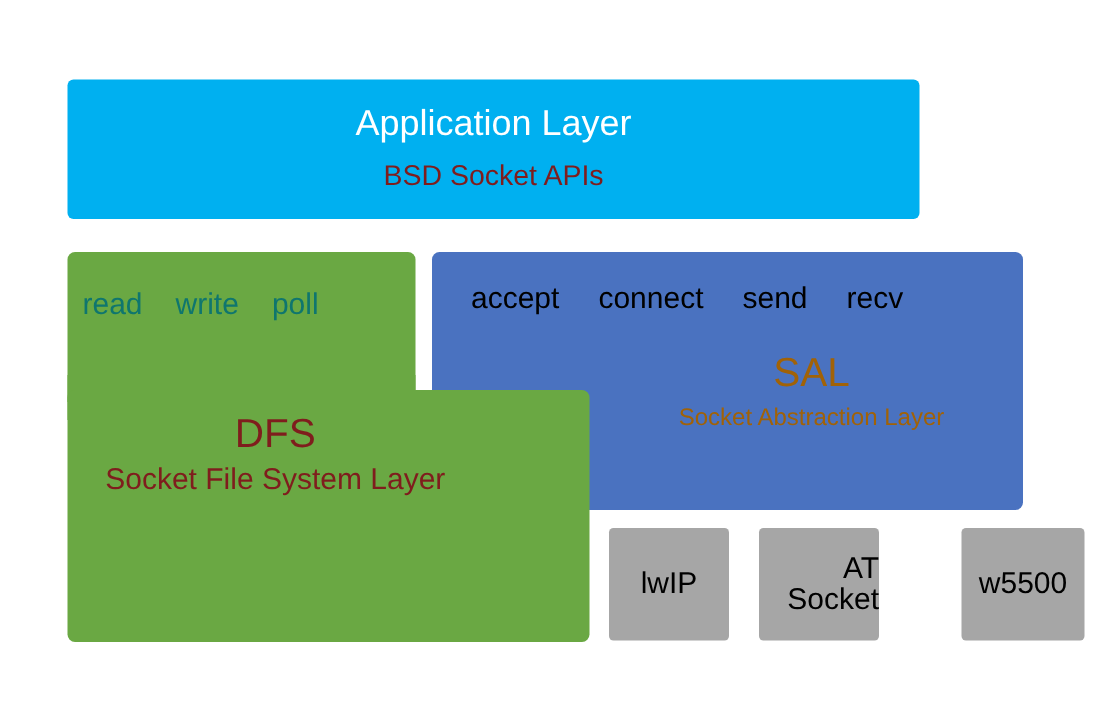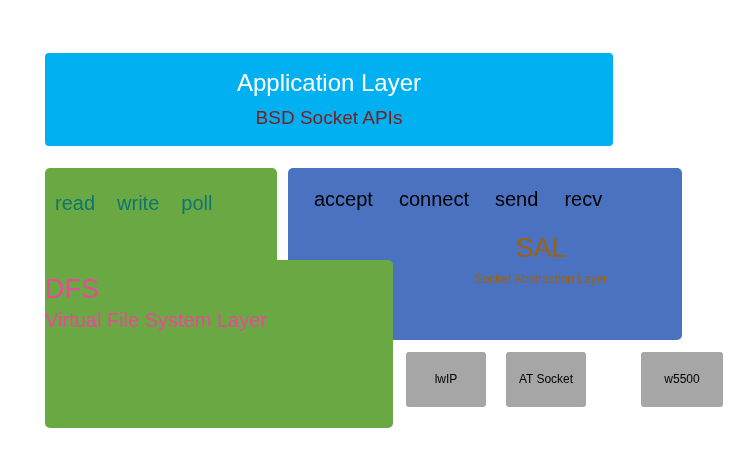--- a/index.html
+++ b/index.html
@@ -92,21 +92,21 @@
     top: 232px;
     width: 282px;
     text-align: center;
     color: #a16207;
   }
   #sal-title .t1 {
     font-size: 27px;
     line-height: 33px;
   }
   #sal-title .t2 {
-    font-size: 12px;
+    font-size: 16px;
     line-height: 28px;
   }
 
   
   #dfs-upper {
     position: absolute;
     left: 45px;
     top: 168px;
     width: 232px;
     height: 100px;
@@ -141,44 +141,45 @@
     align-items: baseline;
     gap: 22px;
     font-size: 20px;
     color: #0f766e;
   }
   #dfs-title {
     position: absolute;
     left: 45px;
     top: 272px;
     width: 277px;
-    color: #ec4899;
+    text-align: center;
+    color: #7f1d1d;
   }
   #dfs-title .t1 {
     font-size: 27px;
     line-height: 34px;
   }
   #dfs-title .t2 {
     font-size: 20px;
     line-height: 28px;
   }
 
   
   .driver {
     position: absolute;
     top: 352px;
-    height: 55px;
+    height: 75px;
     background: #a6a6a6;
     border-radius: 3px;
     color: #000000;
-    font-size: 12px;
+    font-size: 20px;
     display: flex;
     align-items: center;
     justify-content: center;
-    text-align: left;
+    text-align: right;
     line-height: 21px;
   }
   #driver-0 { left: 406px; width: 80px; }
   #driver-1 { left: 506px; width: 80px; }
   #driver-2 { left: 600px; width: 82px; margin-left: 41px; }
 </style>
 </head>
 <body>
 
 <div id="canvas">
@@ -209,21 +210,21 @@
   <div id="dfs-lower"></div>
 
   <div class="dfs-api-row">
     <span>read</span>
     <span>write</span>
     <span>poll</span>
   </div>
 
   <div id="dfs-title">
     <div class="t1">DFS</div>
-    <div class="t2">Virtual File System Layer</div>
+    <div class="t2">Socket File System Layer</div>
   </div>
 
   <div class="driver" id="driver-0">
     <span>lwIP</span>
   </div>
   <div class="driver" id="driver-1">
     <span>AT Socket</span>
   </div>
   <div class="driver" id="driver-2">
     <span>w5500</span>

